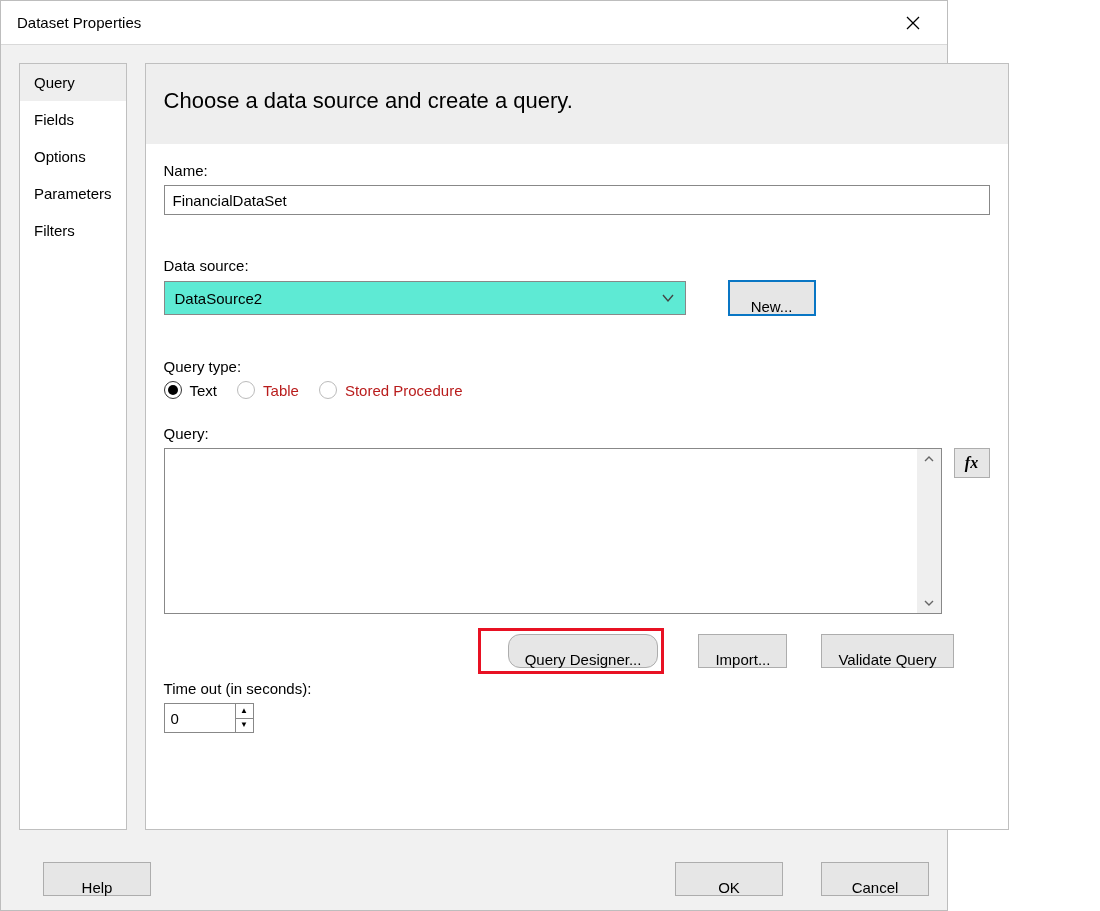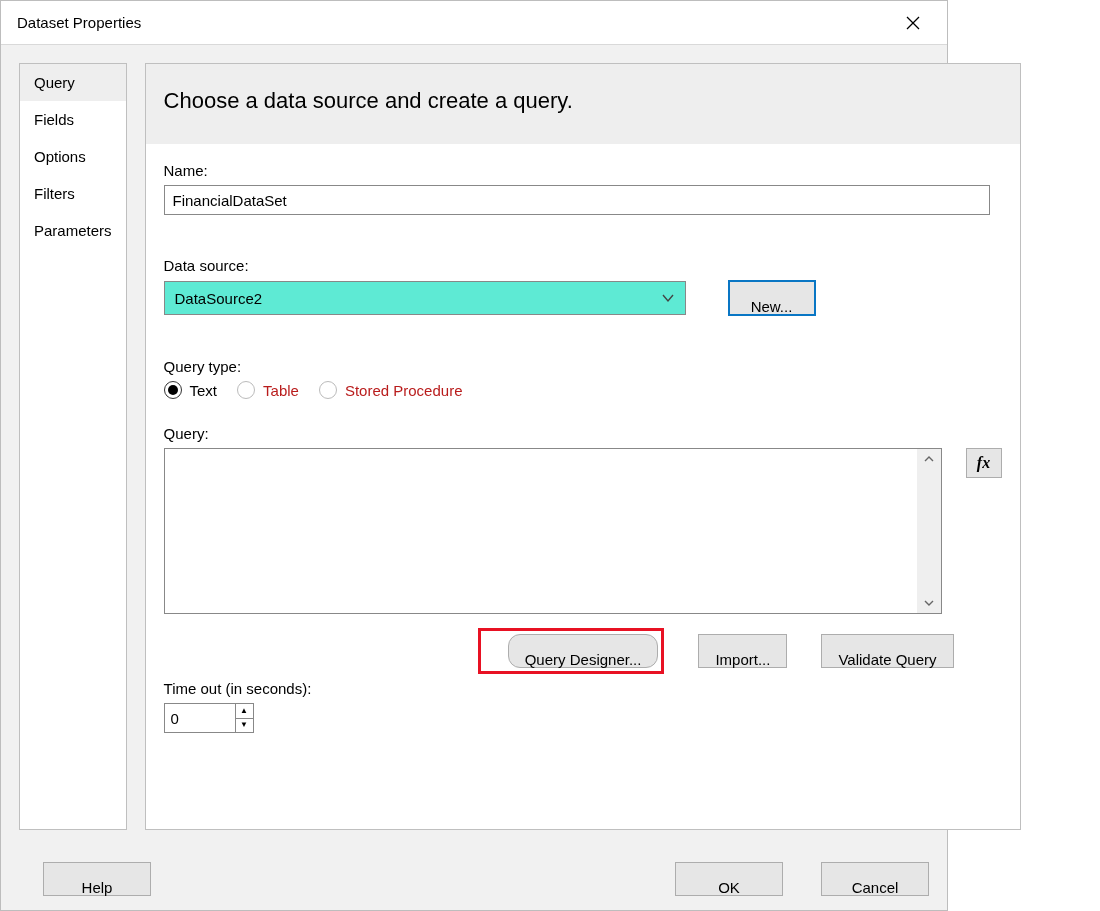--- a/index.html
+++ b/index.html
@@ -150,21 +150,21 @@
   }
   .radio.disabled .circle { border-color: #bbb; }
   .radio.disabled { color: #b91c1c; }
   .radio .dot {
     width: 10px; height: 10px;
     background: #000;
     border-radius: 50%;
   }
   .query-row {
     display: flex;
-    gap: 24px;
+    gap: 12px;
     align-items: flex-start;
   }
   .query-box {
     width: 778px;
     height: 166px;
     border: 1px solid #888;
     background: #fff;
     position: relative;
   }
   .query-scroll {
@@ -261,24 +261,24 @@
       <div class="sidebar-item selected">
         <span>Query</span>
       </div>
       <div class="sidebar-item">
         <span>Fields</span>
       </div>
       <div class="sidebar-item">
         <span>Options</span>
       </div>
       <div class="sidebar-item">
+        <span>Parameters</span>
+      </div>
+      <div class="sidebar-item">
         <span>Filters</span>
-      </div>
-      <div class="sidebar-item">
-        <span>Parameters</span>
       </div>
     </div>
 
     <div class="main">
       <div class="main-header">Choose a data source and create a query.</div>
 
       <div class="main-content">
 
         <div class="label">Name:</div>
         <input class="text-input" type="text" value="FinancialDataSet" style="">

